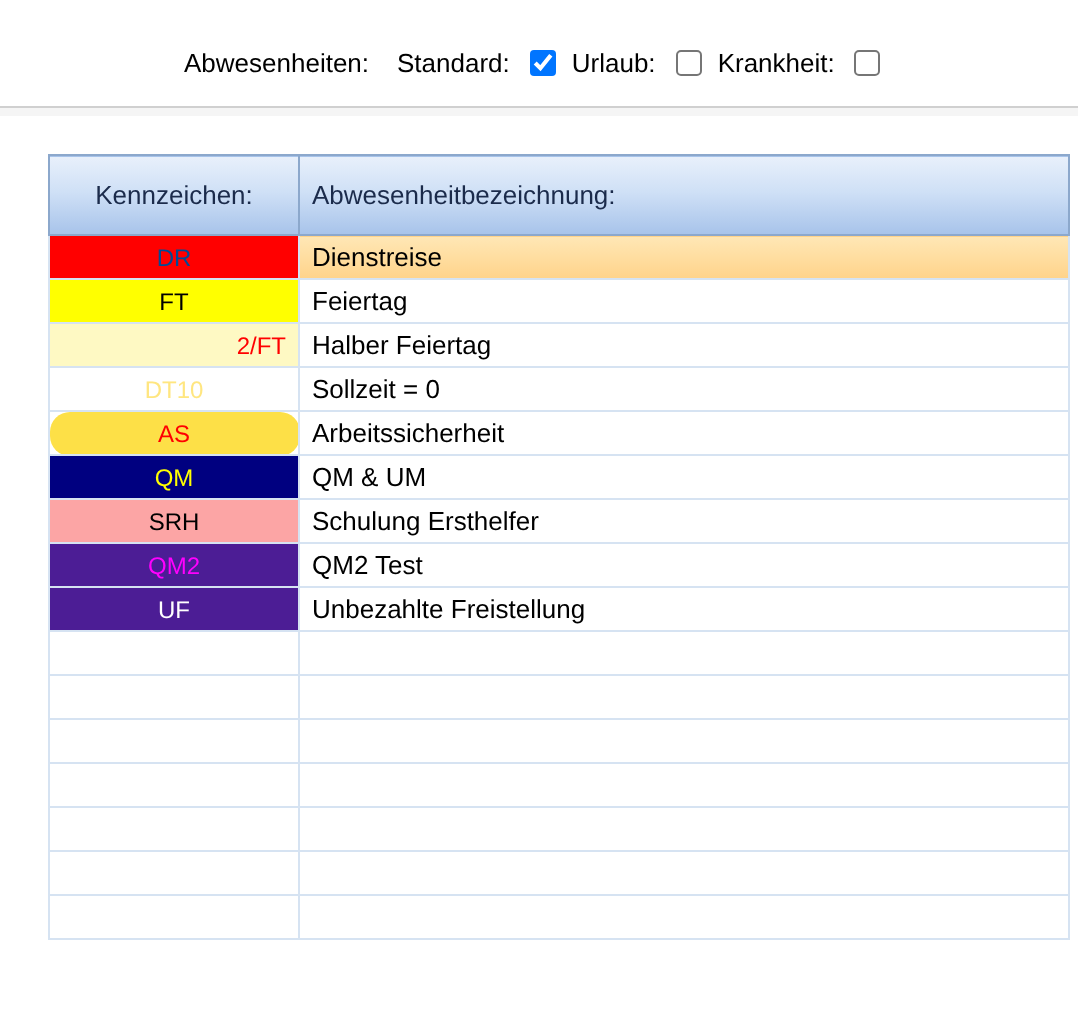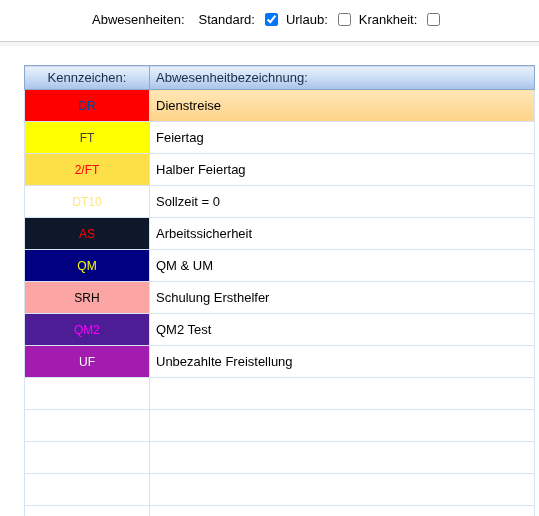--- a/index.html
+++ b/index.html
@@ -6,21 +6,21 @@
     body {
       font-family: "Segoe UI", Tahoma, Arial, sans-serif;
       font-size: 13px;
       background: #fff;
       color: #000;
       width: 539px;
       height: 516px;
       overflow: hidden;
     }
     .top-panel {
-      padding: 12px 0 14px 0;
+      padding: 24px 0 14px 0;
       background: #fff;
     }
     .filter-row {
       display: flex;
       align-items: center;
       gap: 6px;
       padding-left: 92px;
     }
     .filter-row .label { margin-right: 6px; }
     .filter-row .cb-label { margin-left: 2px; margin-right: 4px; }
@@ -40,32 +40,32 @@
     table {
       border-collapse: collapse;
       width: 100%;
       table-layout: fixed;
     }
     th {
       background: linear-gradient(to bottom, #e8f0fb 0%, #cfe0f6 45%, #a7c3ea 100%);
       color: #1b2b4b;
       font-weight: normal;
       font-size: 13px;
-      height: 24px;
+      height: 40px;
       border: 1px solid #8ca8cc;
       text-align: left;
       padding: 2px 6px;
     }
     th.col-kz {
       width: 125px;
       text-align: center;
     }
     td {
       border: 1px solid #d6e3f2;
-      height: 32px;
+      height: 22px;
       padding: 1px 6px;
       font-size: 13px;
       background: #fff;
     }
     td.kz {
       text-align: center;
       font-size: 12px;
       font-weight: normal;
     }
     td.desc.selected {
@@ -96,49 +96,49 @@
         <th class="col-kz">Kennzeichen:</th>
         <th>Abwesenheitbezeichnung:</th>
       </tr>
     </thead>
     <tbody id="grid-body">
     <tr>
           <td class="kz" style="background: rgb(255, 0, 0); color: rgb(0, 75, 150);">DR</td>
           <td class="desc selected">Dienstreise</td>
         </tr>
         <tr>
-          <td class="kz" style="background: rgb(255, 255, 0); color: #404040;">FT</td>
+          <td class="kz" style="background: rgb(255, 255, 0); color: #000000;">FT</td>
           <td class="desc">Feiertag</td>
         </tr>
         <tr>
-          <td class="kz" style="background: #fde047; color: rgb(255, 0, 0);">2/FT</td>
+          <td class="kz" style="background: #fef9c3; color: rgb(255, 0, 0); text-align: right;">2/FT</td>
           <td class="desc">Halber Feiertag</td>
         </tr>
         <tr>
           <td class="kz" style="background: rgb(255, 255, 255); color: rgb(255, 230, 128);">DT10</td>
           <td class="desc">Sollzeit = 0</td>
         </tr>
         <tr>
-          <td class="kz" style="background: #0f172a; color: rgb(255, 0, 0);">AS</td>
+          <td class="kz" style="background: #fde047; color: rgb(255, 0, 0); border-radius: 10px;">AS</td>
           <td class="desc">Arbeitssicherheit</td>
         </tr>
         <tr>
           <td class="kz" style="background: rgb(0, 0, 128); color: rgb(255, 255, 0);">QM</td>
           <td class="desc">QM &amp; UM</td>
         </tr>
         <tr>
           <td class="kz" style="background: #fca5a5; color: rgb(0, 0, 0);">SRH</td>
           <td class="desc">Schulung Ersthelfer</td>
         </tr>
         <tr>
           <td class="kz" style="background: #4c1d95; color: rgb(255, 0, 255);">QM2</td>
           <td class="desc">QM2 Test</td>
         </tr>
         <tr>
-          <td class="kz" style="background: #a21caf; color: rgb(255, 255, 255);">UF</td>
+          <td class="kz" style="background: #4c1d95; color: rgb(255, 255, 255);">UF</td>
           <td class="desc">Unbezahlte Freistellung</td>
         </tr>
         <tr>
           <td class="kz"></td>
           <td class="desc"></td>
         </tr>
         <tr>
           <td class="kz"></td>
           <td class="desc"></td>
         </tr>

